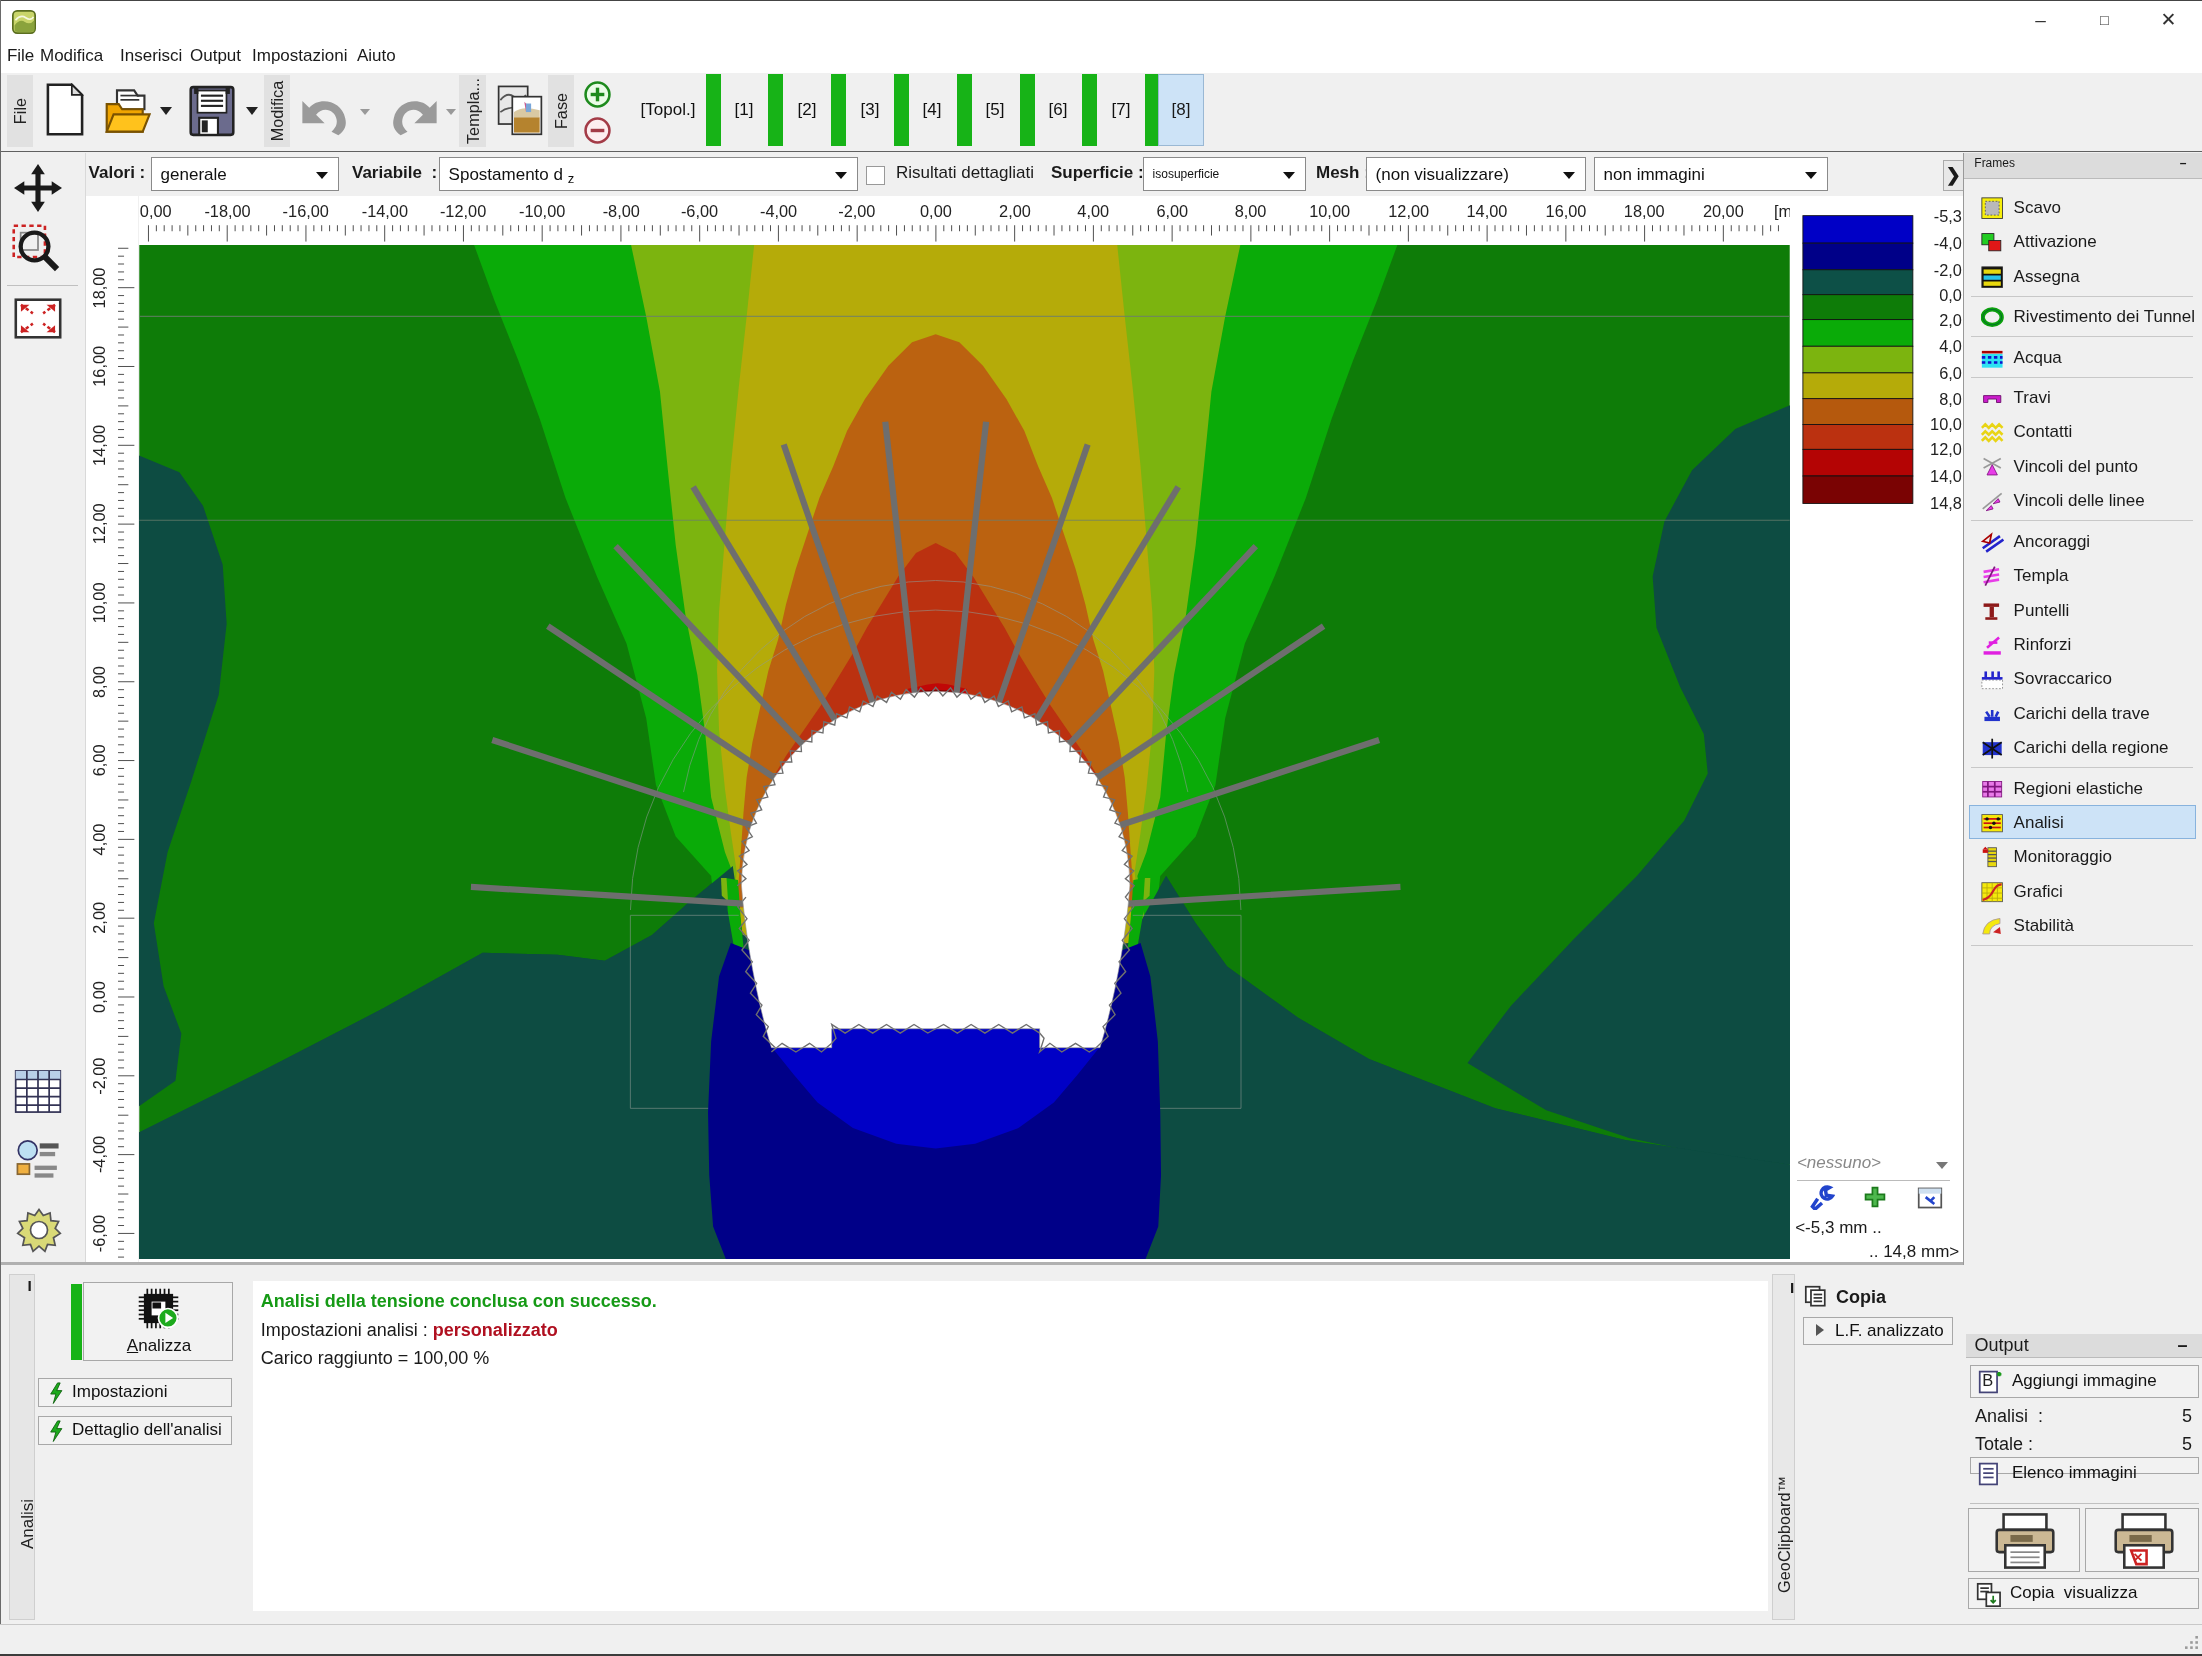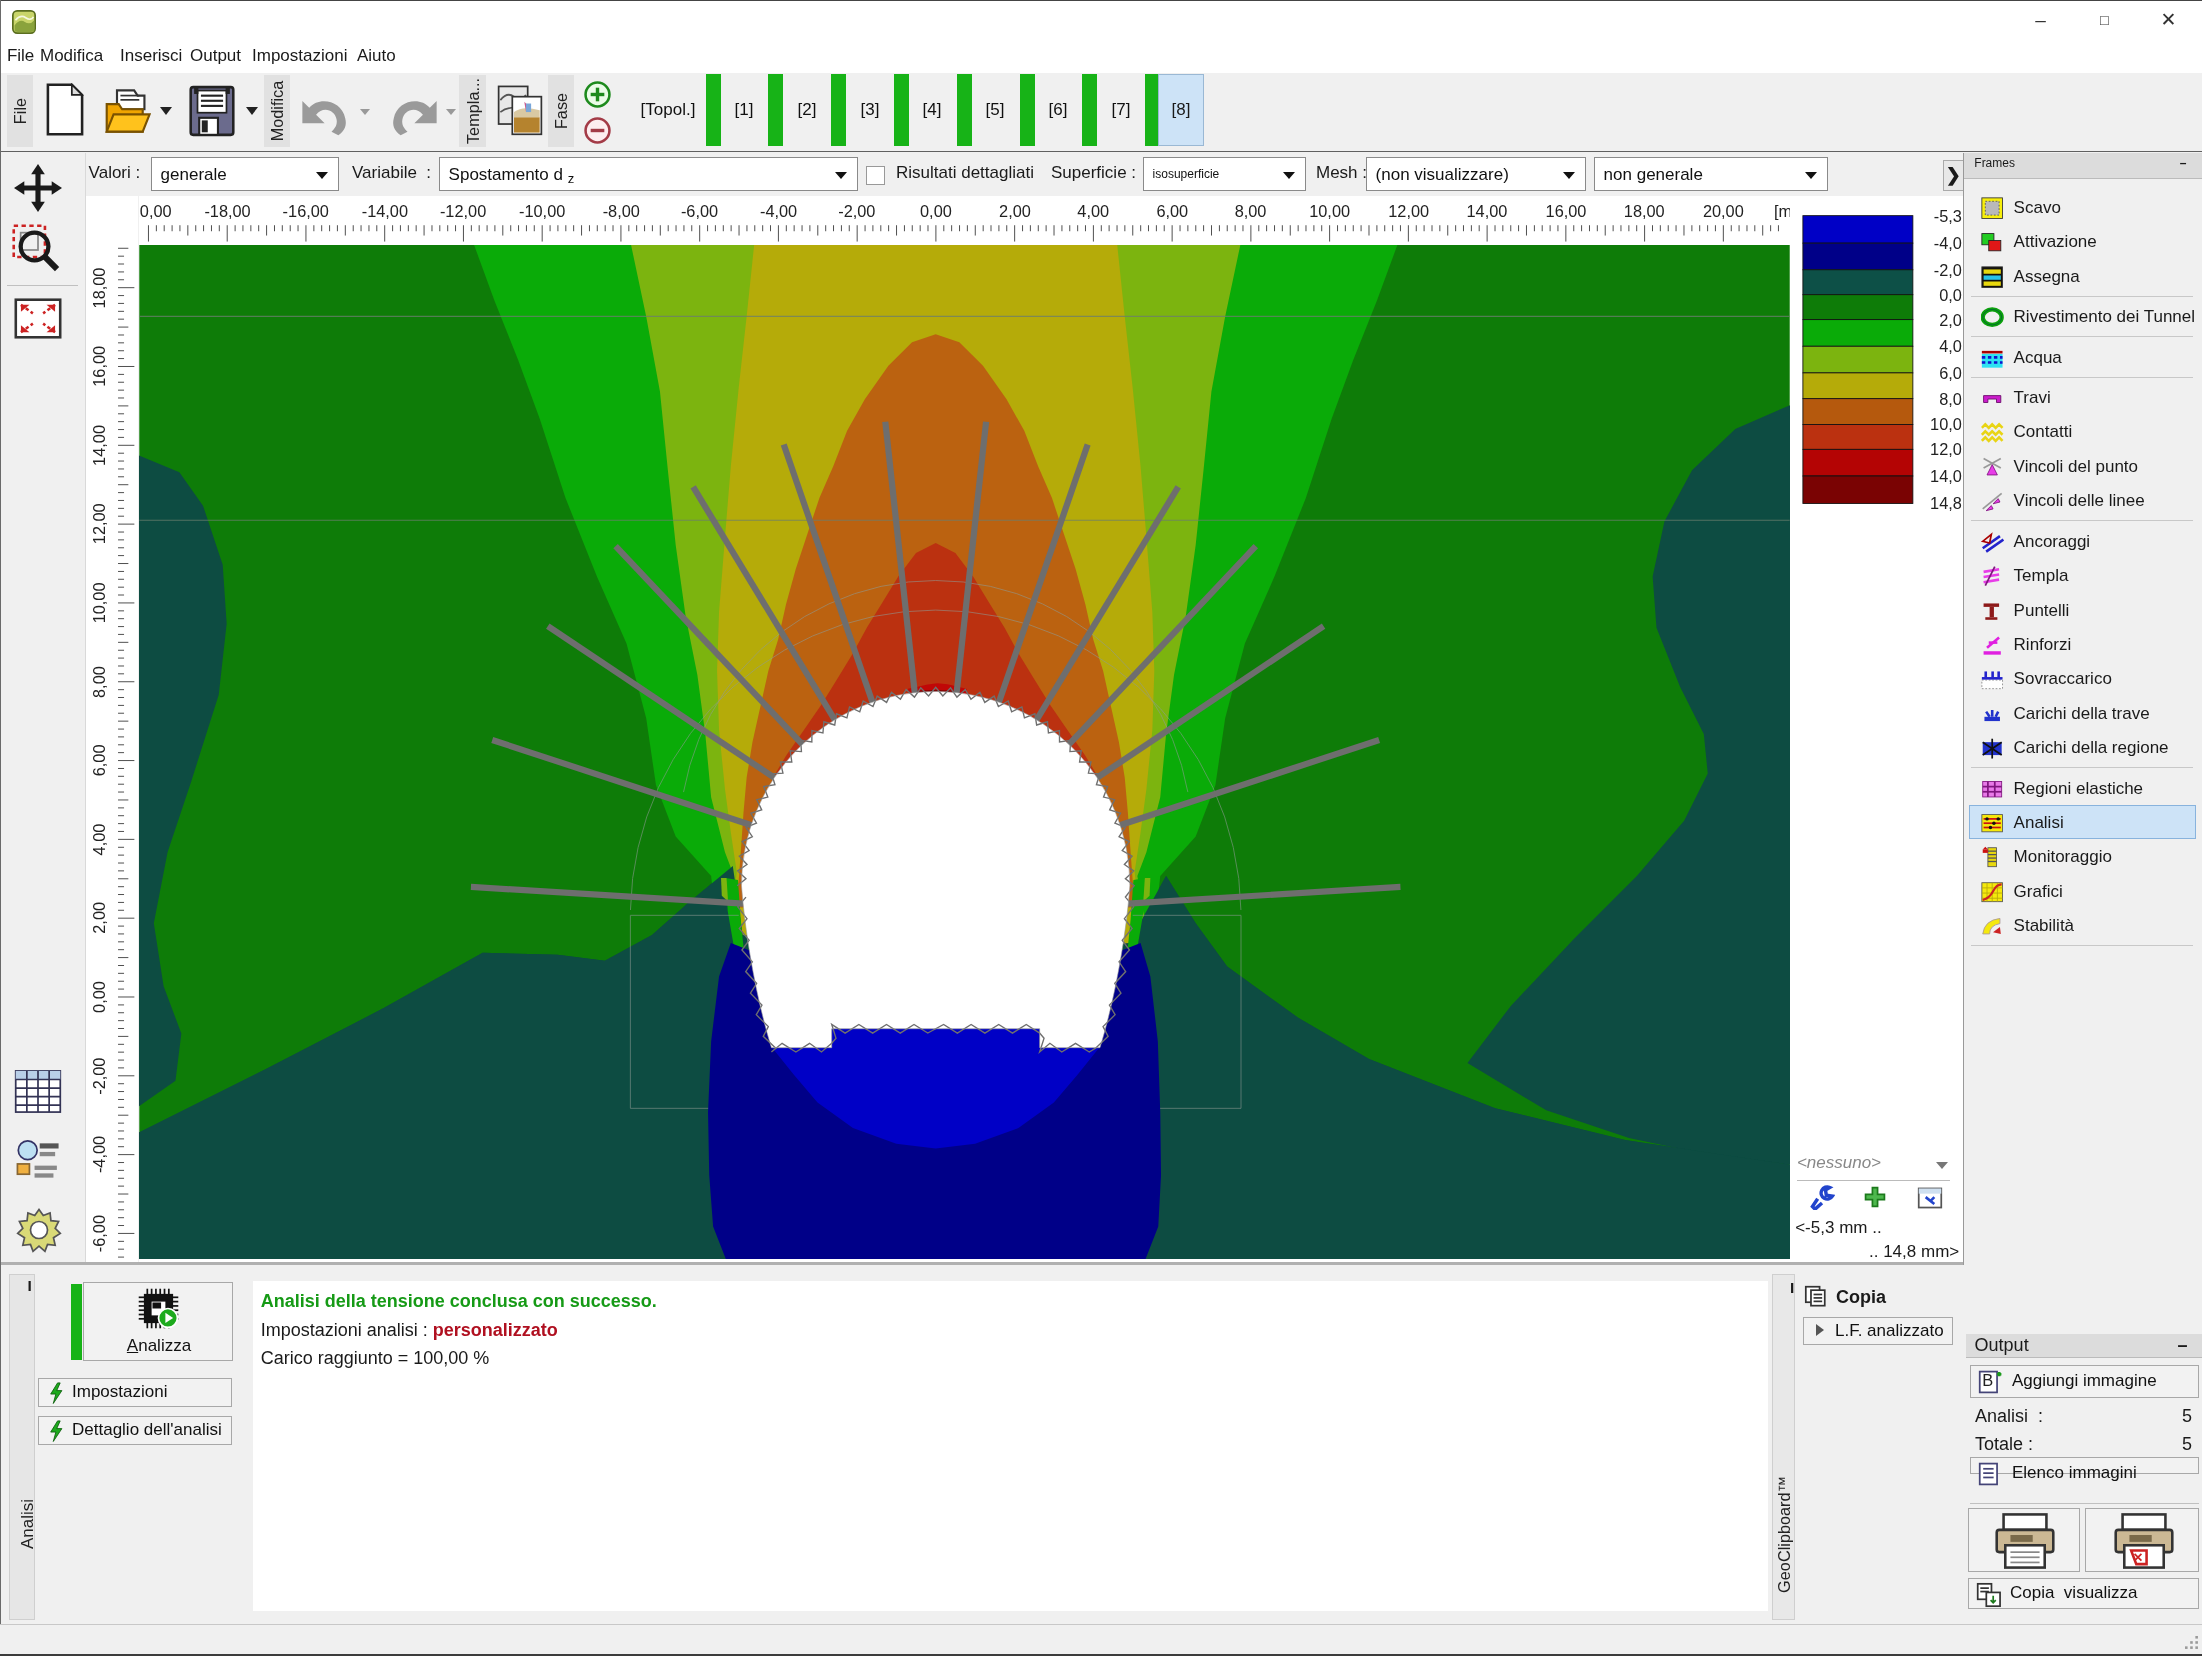--- a/index.html
+++ b/index.html
@@ -11,21 +11,21 @@
 #menubar{left:0;top:40px;width:2203px;height:34px;background:#fff;font-size:17px}
 #menubar span{position:absolute;top:6px}
 #toolbar{left:0;top:73px;width:2203px;height:79px;background:#f0f0f0;border-bottom:0.9px solid #606060}
 .vtab{background:#e1e1e1;color:#222;font-size:16.3px}
 .vtab span{position:absolute;left:50%;top:50%;transform:translate(-50%,-50%) rotate(-90deg);white-space:nowrap}
 .phbar{top:0.9px;height:72px;width:14.6px;background:#17b317;position:absolute}
 .phlab{top:0.9px;height:72px;position:absolute;font-size:17px;color:#111;display:flex;align-items:center;justify-content:center}
 #tab8{left:1158px;top:0.9px;width:46px;height:72px;background:#cde3f7;border:0.9px solid #9ab8d4;position:absolute;
  font-size:17px;display:flex;align-items:center;justify-content:center}
 #controls{left:86px;top:153px;width:1877px;height:43px;background:#f0f0f0;font-size:17px}
-.blab{font-weight:normal;position:absolute;top:10.3px}
+.blab{font-weight:bold;position:absolute;top:10.3px}
 .dd{position:absolute;top:4.3px;height:34px;background:#fff;border:0.9px solid #8a8a8a;font-size:17px;
  line-height:33px;padding-left:8.6px;color:#111}
 .dd:after{content:"";position:absolute;right:10.3px;top:13.8px;border:6px solid transparent;border-top:7.7px solid #111}
 #chk{left:780px;top:13px;width:19px;height:19px;background:#fff;border:0.9px solid #999;position:absolute}
 #lefttb{left:0;top:153px;width:86px;height:1112px;background:#f0f0f0;border-right:0.9px solid #d9d9d9}
 #hruler{left:139px;top:196px;width:1660px;height:49px;background:#fff}
 #hrcorner{left:86px;top:196px;width:52px;height:49px;background:#fff}
 #vruler{left:86px;top:245px;width:52px;height:1017px;background:#fff}
 #plotwrap{left:139px;top:245px;width:1651px;height:1017px;background:#fff}
 #legendcol{left:1790px;top:196px;width:174px;height:1066px;background:#fff}
@@ -153,21 +153,21 @@
   <div class="dd" style="left:65px;width:188px">generale</div>
   <span class="blab" style="left:266px">Variabile&nbsp; :</span>
   <div class="dd" style="left:353px;width:419px">Spostamento d <span style="font-size:13px;vertical-align:-3.4px">z</span></div>
   <div id="chk"></div>
   <span style="position:absolute;top:10.3px;left:810px">Risultati dettagliati</span>
 </div>
 <span class="blab abs" style="left:1051px;top:163px;font-size:17px">Superficie :</span>
 <div class="dd abs" style="left:1143px;top:157px;width:163px;font-size:12px">isosuperficie</div>
 <span class="blab abs" style="left:1316px;top:163px;font-size:17px">Mesh :</span>
 <div class="dd abs" style="left:1366px;top:157px;width:220px;font-size:17px">(non visualizzare)</div>
-<div class="dd abs" style="left:1594px;top:157px;width:234px;font-size:17px">non generale</div>
+<div class="dd abs" style="left:1594px;top:157px;width:234px;font-size:17px">non immagini</div>
 <div class="abs" style="left:1943px;top:160px;width:20.6px;height:31px;background:#e8e8e8;border:0.9px solid #aaa;
   font-size:18px;text-align:center;line-height:29px;font-weight:bold">❯</div>
 <div id="lefttb" class="abs">
   <div class="abs" style="left:13.8px;top:11.2px"><svg width="48" height="48" viewBox="0 0 56 56">
         <g stroke="#1a1a1a" stroke-width="6" stroke-linecap="round">
           <line x1="28" y1="8" x2="28" y2="48"></line>
           <line x1="8" y1="28" x2="48" y2="28"></line>
         </g>
         <g fill="#1a1a1a">
           <path d="M28 0 L36 12 L20 12 Z"></path>

